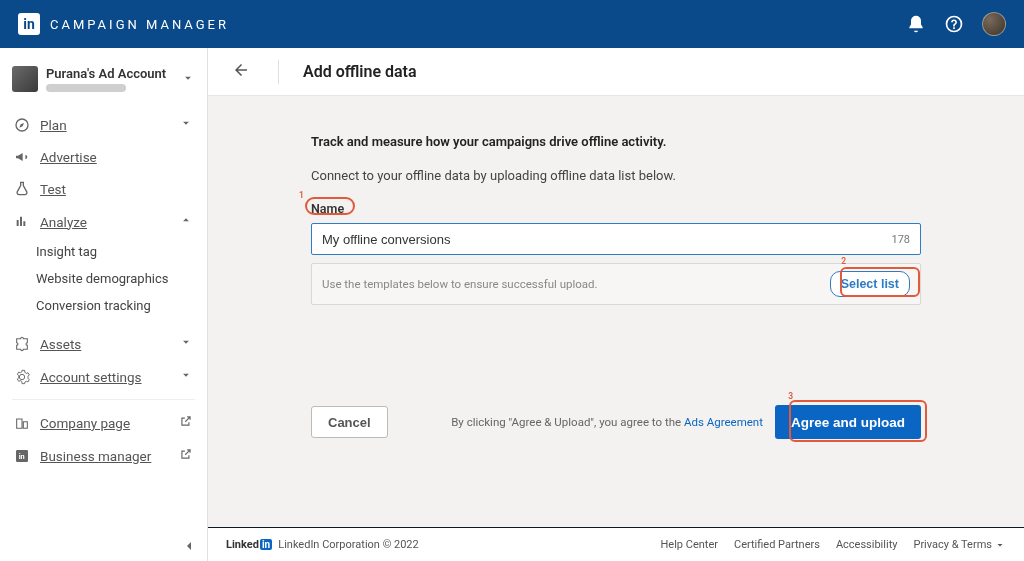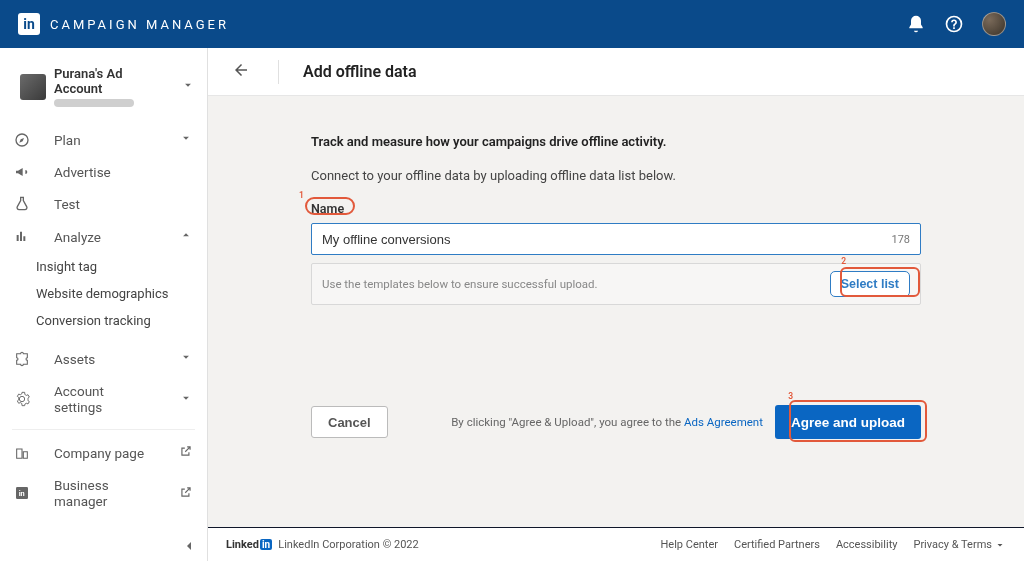--- a/index.html
+++ b/index.html
@@ -14,30 +14,30 @@
   .topbar .ticon { width: 20px; height: 20px; margin-left: 18px; display: flex; align-items: center; justify-content: center; color: #fff; cursor: pointer; }
   .topbar svg { width: 20px; height: 20px; fill: currentColor; }
   .avatar-top { width: 24px; height: 24px; border-radius: 50%; background: radial-gradient(circle at 30% 30%, #7a6a5a, #3a3228); margin-left: 18px; border: 1px solid rgba(255,255,255,.4); }
 
   
   .shell { display: flex; height: calc(561px - 48px); }
   .sidebar { width: 208px; border-right: 1px solid #e0e0e0; padding-top: 12px; position: relative; display: flex; flex-direction: column; }
   .main { flex: 1; background: #f3f2f0; position: relative; display: flex; flex-direction: column; }
 
   
-  .acct { display: flex; align-items: center; gap: 8px; padding: 6px 12px 12px 20px; }
+  .acct { display: flex; align-items: center; gap: 8px; padding: 6px 12px 12px 12px; }
   .acct-av { width: 26px; height: 26px; border-radius: 3px; background: linear-gradient(135deg,#6b6b6b,#3a3a3a); }
   .acct-lines { flex: 1; }
   .acct-name { font-size: 13px; font-weight: 600; color: #333; }
   .acct-sub { width: 80px; height: 8px; background: #cfcfcf; border-radius: 4px; margin-top: 3px; }
   .acct-caret { color: #666; }
 
   
   .nav { padding: 4px 0; }
-  .nav-item { display: flex; align-items: center; gap: 24px; padding: 8px 14px; color: #555; cursor: pointer; font-size: 13.5px; }
+  .nav-item { display: flex; align-items: center; gap: 10px; padding: 8px 14px; color: #555; cursor: pointer; font-size: 13.5px; text-decoration: underline; }
   .nav-item .nicon { width: 16px; height: 16px; display: flex; align-items: center; justify-content: center; }
   .nav-item .nicon svg { width: 16px; height: 16px; fill: #666; }
   .nav-item .lbl { flex: 1; }
   .nav-item .chev { color: #666; }
   .nav-item .chev svg { width: 14px; height: 14px; fill: #666; }
   .nav-sub { padding: 6px 14px 6px 36px; color: #444; font-size: 13px; cursor: pointer; }
   .nav-group-end { height: 8px; }
   .nav-divider { height: 1px; background: #eee; margin: 6px 12px; }
   .ext-icon { margin-left: auto; }
   .ext-icon svg { width: 14px; height: 14px; fill: #666; }
@@ -60,21 +60,21 @@
   .ring1 { position: absolute; left: -6px; top: -4px; width: 50px; height: 18px; border: 2px solid #e2593b; border-radius: 11px; pointer-events: none; }
   .badge-n { position: absolute; font-size: 8.5px; color: #e2593b; font-weight: 600; }
   .bn1 { left: -12px; top: -11px; }
 
   .name-input-row { display: flex; align-items: center; border: 1.5px solid #2f7cc4; border-radius: 2px; background: #fff; padding: 0 10px; height: 32px; margin-top: 4px; }
   .name-input { flex: 1; border: none; outline: none; font-size: 13px; color: #333; background: transparent; }
   .char-count { font-size: 11px; color: #777; }
 
   .upload-box { margin-top: 8px; height: 42px; border: 1px solid #d8d8d8; border-radius: 2px; background: #f7f6f5; display: flex; align-items: center; padding: 0 10px; gap: 10px; position: relative; }
   .upload-hint { font-size: 11.5px; color: #888; flex: 1; }
-  .select-list-btn { height: 26px; padding: 0 10px; border: 1.5px solid #2f7cc4; color: #2f7cc4; background: #fff; border-radius: 5px; font-weight: 600; font-size: 12.5px; cursor: pointer; }
+  .select-list-btn { height: 26px; padding: 0 10px; border: 1.5px solid #2f7cc4; color: #2f7cc4; background: #fff; border-radius: 10px; font-weight: 600; font-size: 12.5px; cursor: pointer; }
   .ring2 { position: absolute; right: 0px; top: 3px; width: 80px; height: 30px; border: 2px solid #e2593b; border-radius: 6px; pointer-events: none; }
   .bn2 { right: 74px; top: -8px; }
 
   .dl-line { margin-top: 22px; font-size: 12.5px; color: #555; }
   .lnk { color: #0a66c2; cursor: pointer; }
 
   
   .action-bar { width: 610px; margin: 100px auto 0 auto; display: flex; align-items: center; gap: 12px; position: relative; padding-bottom: 30px; }
   .btn-cancel { height: 32px; padding: 0 16px; border: 1px solid #bbb; background: #fff; border-radius: 3px; font-weight: 600; color: #555; font-size: 13px; cursor: pointer; }
   .ab-spacer { flex: 1; }

